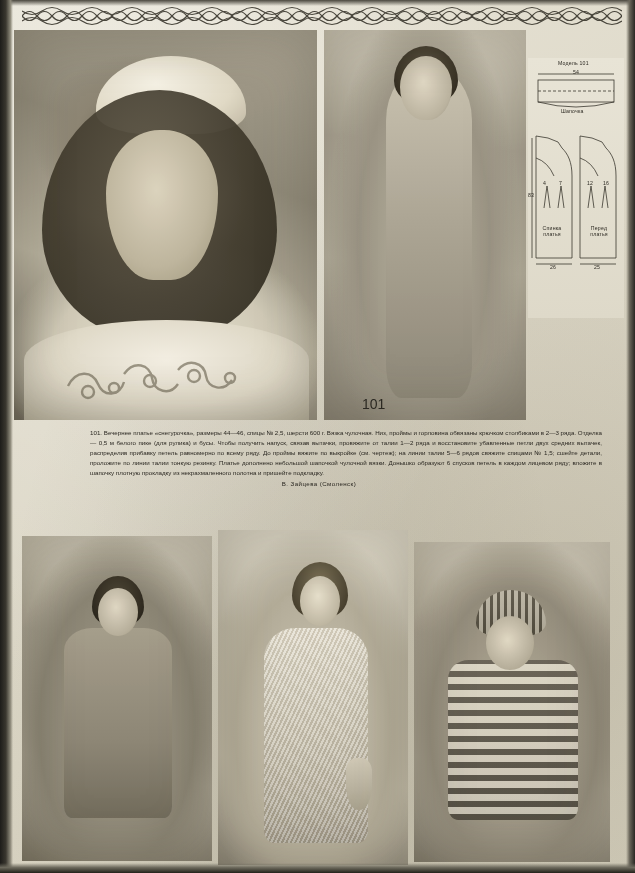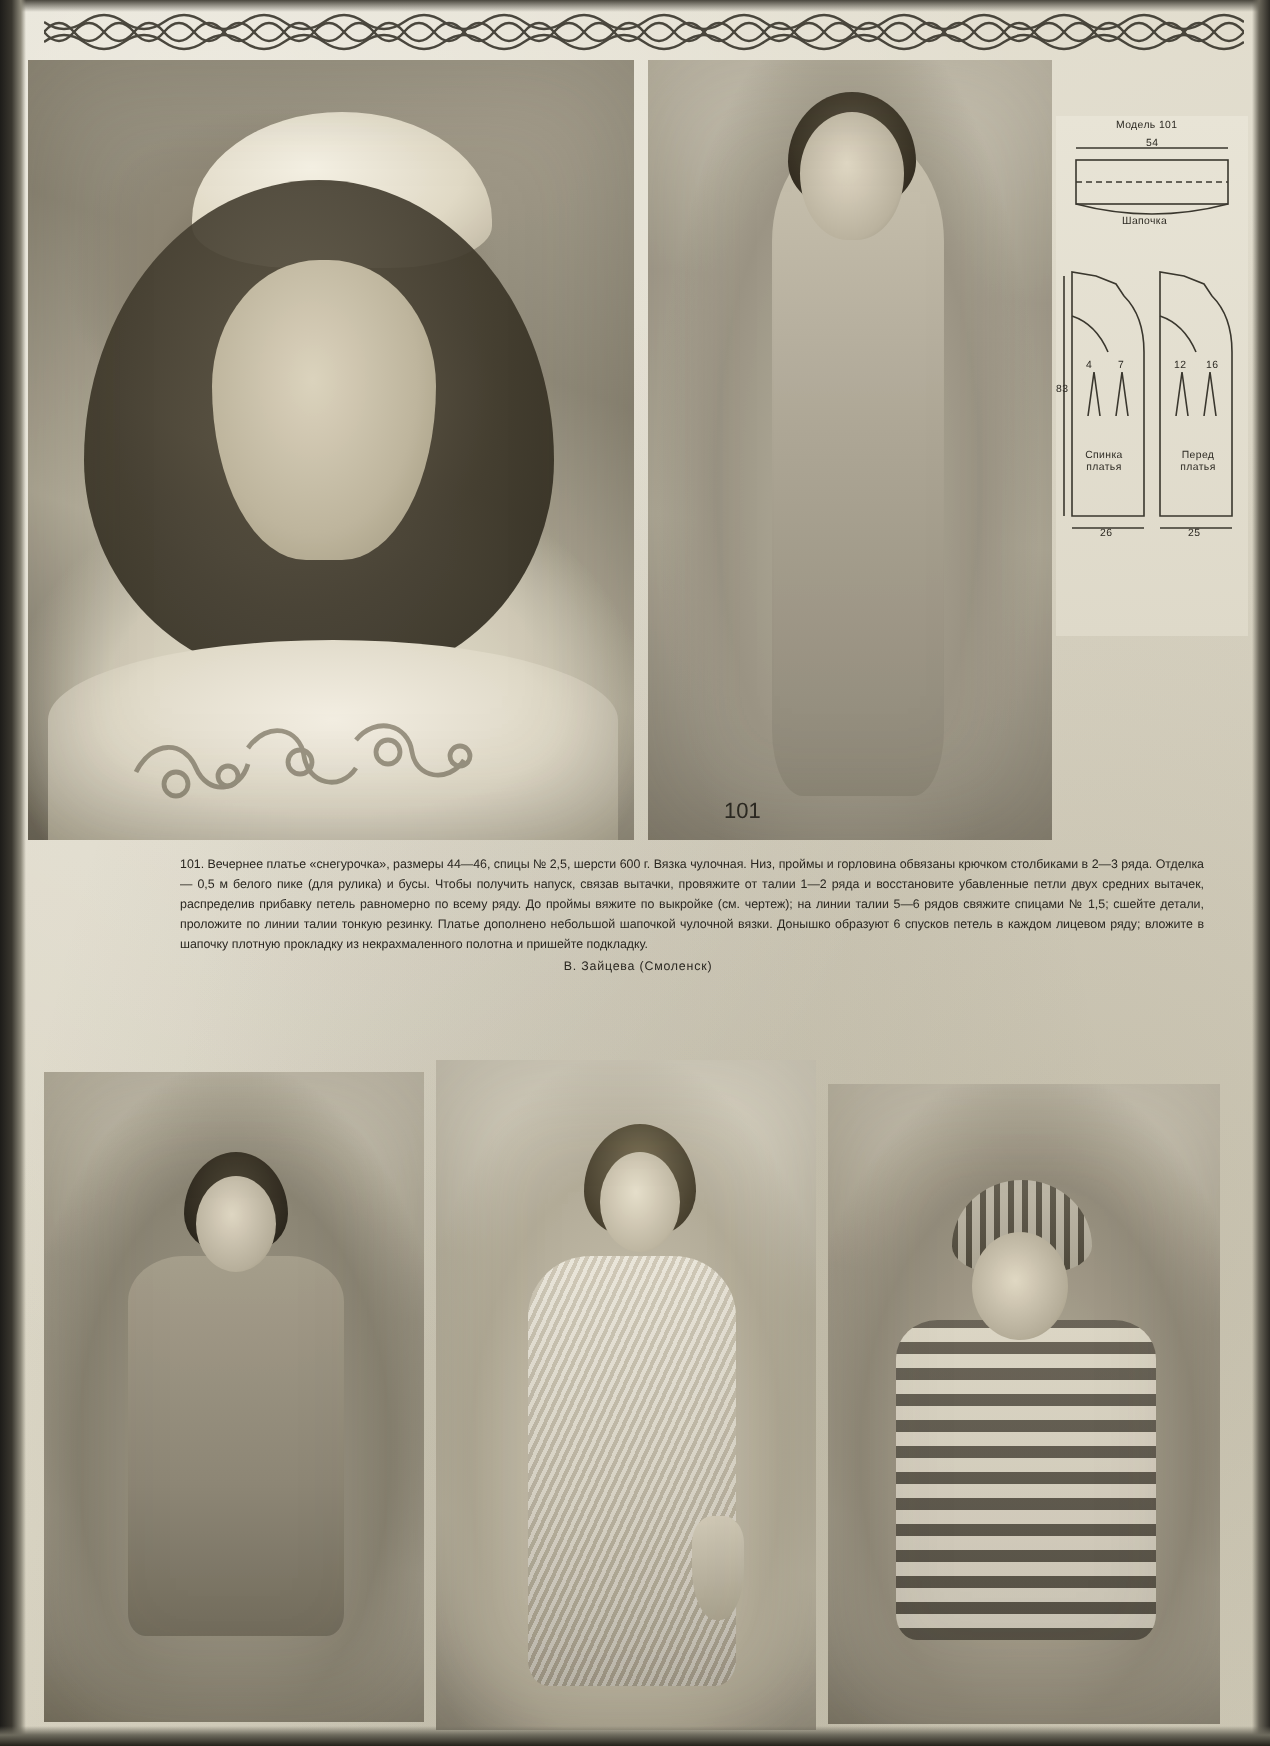--- a/index.html
+++ b/index.html
@@ -92,21 +92,21 @@
     position:absolute;left:76px;top:26px;width:52px;height:64px;
     border-radius:50% 50% 46% 46%/48% 48% 52% 52%;
     background:radial-gradient(ellipse at 45% 40%, #ded6c3 0%, #b9b19d 70%, #8e8878 100%);
   }
   #photo-model-dress .hair2{
     position:absolute;left:70px;top:16px;width:64px;height:58px;
     border-radius:50% 50% 40% 40%/60% 60% 40% 40%;
     background:radial-gradient(ellipse at 50% 40%, #5b5343 0%, #3a3427 70%, #29241b 100%);
   }
   #photo-model-dress .num{
-    position:absolute;left:38px;bottom:8px;color:#2c2a24;font-size:11px;
+    position:absolute;left:38px;bottom:8px;color:#2c2a24;font-size:14px;
     font-family:"Liberation Sans",sans-serif;
   }
 
   
   #schematic{
     position:absolute;left:528px;top:58px;width:96px;height:260px;
     background:linear-gradient(180deg,#e8e4d6 0%,#ded9c9 100%);
   }
   #schematic svg{display:block;}
   .sch-label{

